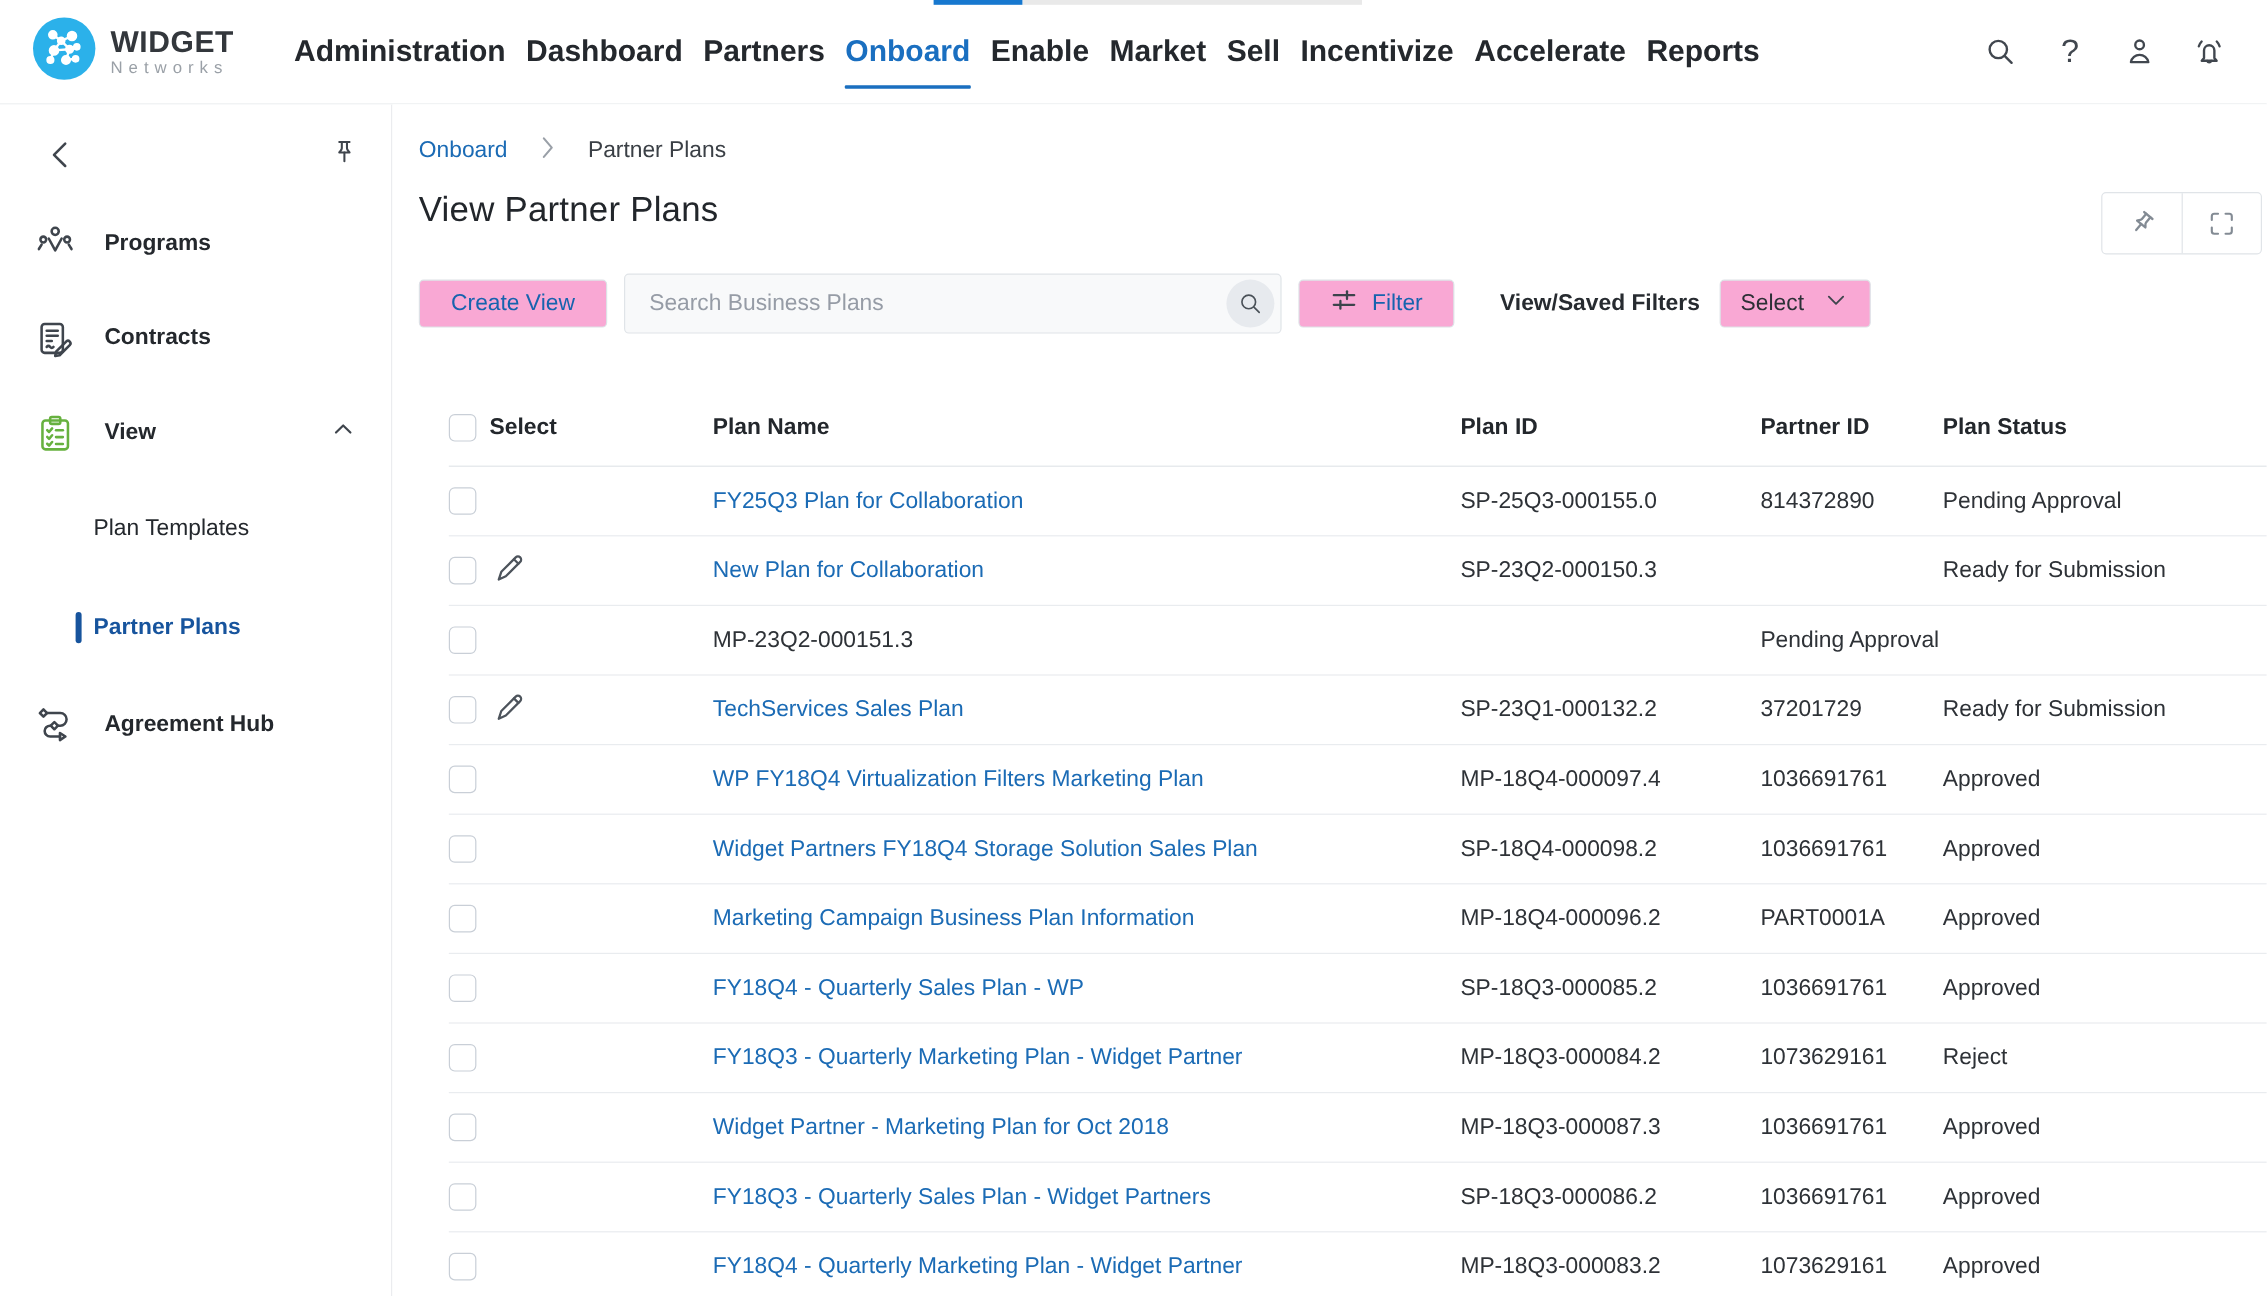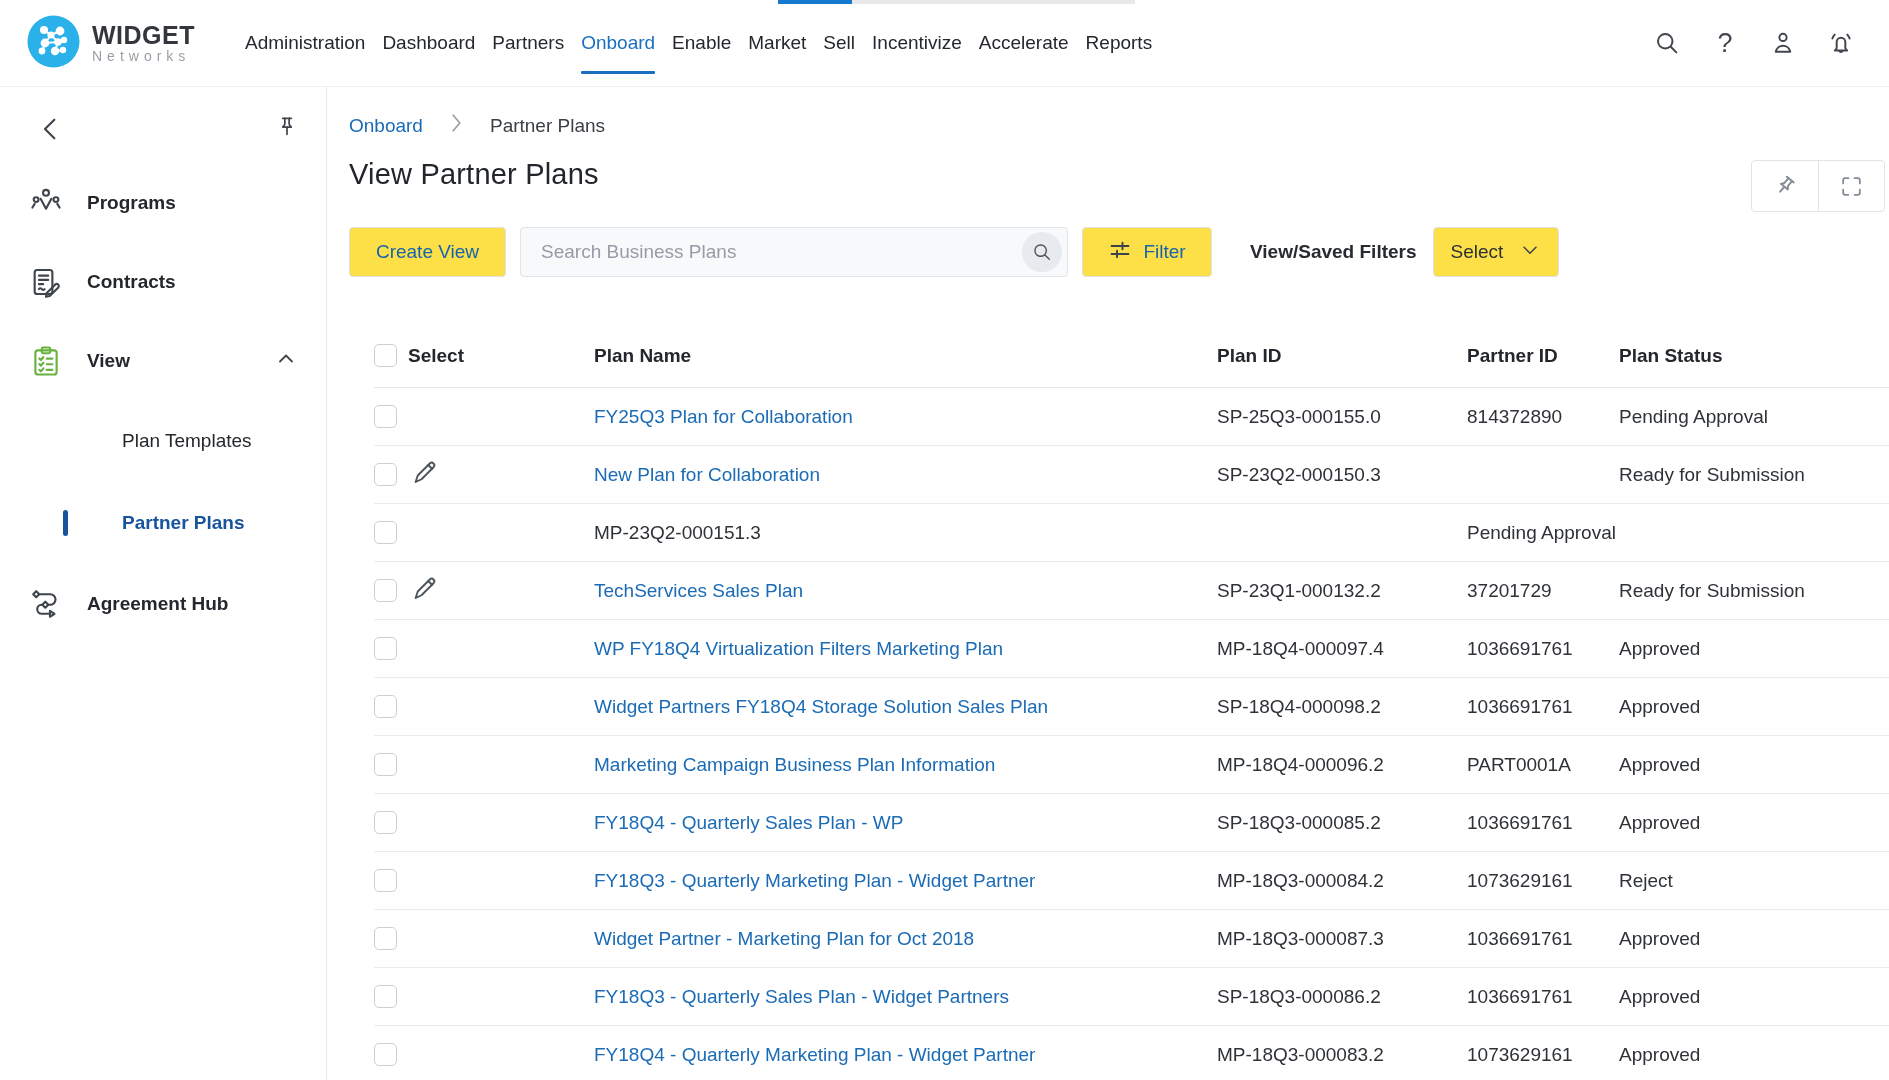--- a/index.html
+++ b/index.html
@@ -10,21 +10,21 @@
   .top-scroll-track { position:absolute; top:0; left:852px; width:283px; height:4px; background:#e9e9e9; z-index:50; }
   .top-scroll-thumb { position:absolute; top:0; left:778px; width:74px; height:4px; background:#1778cf; z-index:51; }
 
   
   .app-header { height:87px; display:flex; align-items:center; padding-left:27px; background:#fff;
     border-bottom:1px solid #eef0f2; position:relative; }
   .brand { display:flex; align-items:center; gap:12px; cursor:pointer; }
   .brand-text .brand-name { font-size:25px; font-weight:800; color:#33373c; letter-spacing:.5px; line-height:26px; }
   .brand-text .brand-sub  { font-size:14px; color:#9aa0a7; letter-spacing:5px; line-height:16px; }
   .primary-nav { display:flex; align-items:stretch; height:100%; margin-left:50px; gap:17px; }
-  .nav-item { display:flex; align-items:center; font-size:19px; font-weight:400; color:#24282d;
+  .nav-item { display:flex; align-items:center; font-size:25px; font-weight:700; color:#24282d;
     position:relative; cursor:pointer; white-space:nowrap; }
   .nav-item.active { color:#1a6fc0; }
   .nav-item.active::after { content:''; position:absolute; left:0; right:0; bottom:12px; height:3px;
     background:#1a6fc0; border-radius:1px; }
   .header-icons { margin-left:auto; margin-right:34px; display:flex; align-items:center; gap:30px; }
   .hicon { width:28px; height:28px; display:flex; align-items:center; justify-content:center; cursor:pointer; }
   .hicon svg { stroke:#41474f; fill:none; stroke-width:1.7; stroke-linecap:round; stroke-linejoin:round; }
   .help-glyph { font-size:27px; color:#41474f; font-weight:400; }
 
   
@@ -38,41 +38,41 @@
   .side-icon-btn svg { stroke:#3f454d; fill:none; stroke-width:1.6; stroke-linecap:round; stroke-linejoin:round; }
   .side-list { margin-top:6px; }
   .side-item { height:79px; display:flex; align-items:center; padding-left:18px; cursor:pointer; }
   .side-item .icon-box { width:34px; height:34px; margin-right:24px; display:flex; align-items:center; justify-content:center; }
   .side-item .icon-box svg { stroke:#3f454d; fill:none; stroke-width:1.5; stroke-linecap:round; stroke-linejoin:round; }
   .side-item .icon-box.green svg { stroke:#67b13f; }
   .side-label { font-size:19px; font-weight:600; color:#24282d; }
   .side-chevron { margin-left:auto; margin-right:28px; }
   .side-chevron svg { stroke:#3f454d; fill:none; stroke-width:1.8; stroke-linecap:round; stroke-linejoin:round; }
   .side-subitem { height:82px; display:flex; align-items:center; padding-left:67px; cursor:pointer; position:relative; }
-  .sub-label { font-size:19px; font-weight:400; color:#24282d;margin-left:44px; }
+  .sub-label { font-size:19px; font-weight:400; color:#24282d; }
   .side-subitem.active .sub-label { color:#17549d; font-weight:600; }
   .side-subitem.active::before { content:''; position:absolute; left:52px; top:50%; transform:translateY(-50%);
     width:4.5px; height:26px; border-radius:2.5px; background:#17549d; }
 
   
   .main { flex:1; position:relative; background:#fff; }
   .breadcrumb { margin:25px 0 0 22px; display:flex; align-items:center; gap:26px; font-size:19px; }
   .crumb-link { color:#1b6bb5; cursor:pointer; }
   .crumb-sep svg { stroke:#9aa0a8; fill:none; stroke-width:1.6; stroke-linecap:round; stroke-linejoin:round; }
   .crumb-current { color:#3b4046; }
   .page-title { margin:19px 0 0 22px; font-size:29px; font-weight:400; color:#22262b; letter-spacing:.2px; }
   .corner-group { position:absolute; top:73px; right:4px; width:134px; height:52px; display:flex;
     border:1px solid #e0e4e8; border-radius:4px; background:#fff; }
   .corner-btn { flex:1; display:flex; align-items:center; justify-content:center; cursor:pointer; }
   .corner-btn + .corner-btn { border-left:1px solid #e0e4e8; }
   .corner-btn svg { stroke:#838b94; fill:none; stroke-width:1.7; stroke-linecap:round; stroke-linejoin:round; }
 
   
   .toolbar { margin:36px 0 0 22px; display:flex; align-items:center; height:50px; }
-  .btn { height:50px; border:1px solid #dde1e6; border-radius:4px; background:#fde047; display:flex;
+  .btn { height:40px; border:1px solid #dde1e6; border-radius:4px; background:#f9a8d4; display:flex;
     align-items:center; justify-content:center; font-size:19px; cursor:pointer; }
   .btn-create { width:157px; color:#1763ae; font-weight:500; }
   .search-wrap { position:relative; width:548px; height:50px; margin-left:14px; }
   .search-input { width:100%; height:100%; border:1px solid #e0e4e8; border-radius:4px; background:#f8f9fa;
     font-size:19px; color:#2c3036; padding:0 56px 0 20px; outline:none; font-family:"Liberation Sans",sans-serif; }
   .search-input::placeholder { color:#969ca6; }
   .search-circle { position:absolute; right:6px; top:5px; width:40px; height:40px; border-radius:50%;
     background:#e7eaee; display:flex; align-items:center; justify-content:center; cursor:pointer; }
   .search-circle svg { stroke:#4a5158; fill:none; stroke-width:1.5; stroke-linecap:round; }
   .btn-filter { width:130px; margin-left:14px; gap:11px; color:#1763ae; font-weight:500; }

